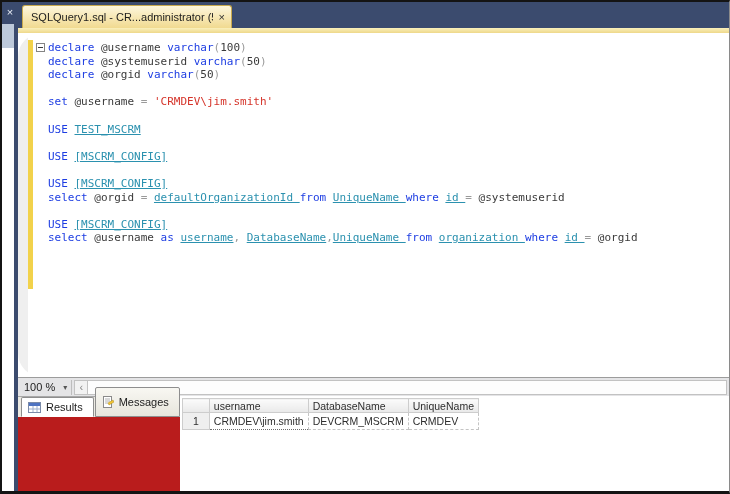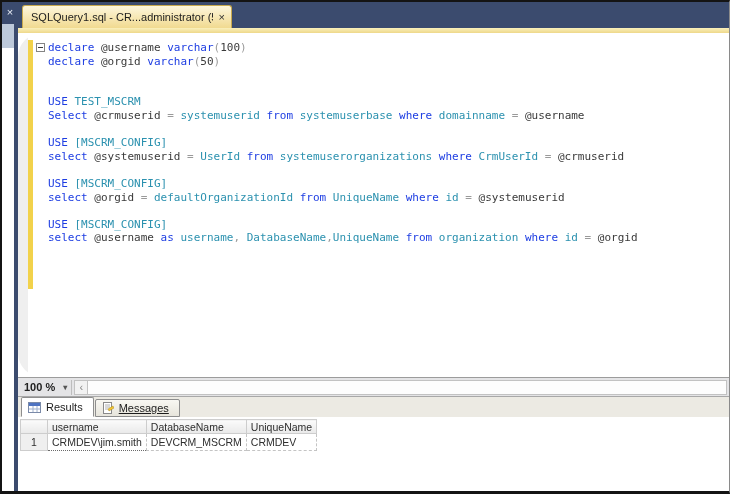--- a/index.html
+++ b/index.html
@@ -43,54 +43,54 @@
   .outline-box{
     position:absolute; left:18px; top:10px; width:9px; height:9px;
     border:1px solid #848484; background:#ffffff; cursor:pointer;
   }
   .outline-box::after{
     content:""; position:absolute; left:1px; right:1px; top:3px; height:1px; background:#3a3a3a;
   }
   .code{ padding:8px 0 0 30px; font-family:"DejaVu Sans Mono", monospace; font-size:11px; }
   .code-line{ height:13.6px; white-space:pre; }
   .tk-kw{ color:#1d3de2; }
-  .tk-id{ color:#2b91af; }
+  .tk-id{ color:#2b91af;text-decoration:underline; }
   .tk-var{ color:#3a3a3a; }
   .tk-op{ color:#9a9a9a; }
   .tk-num{ color:#3a3a3a; }
   .tk-str{ color:#d5342a; }
 
   
   .editor-statusbar{
     height:19px; background:#e4e4e6; border-top:1px solid #9c9c9c;
     display:flex; align-items:center; padding:0 2px;
   }
   .zoom-control{
     display:flex; align-items:center; height:15px; padding:0 4px; cursor:pointer;
-    font-size:11px; color:#222; border-right:1px solid #bdbdbd; margin-right:2px;font-weight:bold;
+    font-size:11px; color:#222; border-right:1px solid #bdbdbd; margin-right:2px;
   }
   .zoom-caret{ font-size:8px; color:#555; margin-left:8px; }
   .hscroll-left{
     width:14px; height:15px; text-align:center; line-height:13px; font-size:11px;
     color:#8a8a8a; background:#f2f2f2; border:1px solid #c2c2c2; cursor:pointer;
   }
   .hscroll-track{ flex:1; height:15px; background:#fdfdfd; border:1px solid #c2c2c2; border-left:none; cursor:pointer; }
 
   
-  .results-pane{ flex:1; display:flex; flex-direction:column; background:#b91c1c; min-height:0; }
+  .results-pane{ flex:1; display:flex; background:#b91c1c; min-height:0; }
   .results-tabs{
     height:21px; background:#eceae3; border-top:1px solid #a8a8a8;
     display:flex; align-items:flex-end; padding-left:3px;
   }
   .rtab{
     display:flex; align-items:center; gap:5px; font-size:11px; color:#1c1c1c;
     border:1px solid #8e8e8e; border-radius:2px 2px 0 0; padding:0 10px 0 6px; cursor:pointer;
   }
   .rtab.active{ height:20px; background:#ffffff; border-bottom:1px solid #ffffff; position:relative; z-index:2; }
-  .rtab.inactive{ height:18px; background:linear-gradient(#f8f7f2,#e7e5dc); margin-left:1px;text-decoration:underline; }
+  .rtab.inactive{ height:30px; background:linear-gradient(#f8f7f2,#e7e5dc); margin-left:1px; }
   .rtab svg{ display:block; }
 
   .grid-area{ flex:1; background:#ffffff; padding:2px 0 0 2px; }
   table.grid{ border-collapse:collapse; table-layout:fixed; }
   table.grid td{
     font-size:10.5px; color:#2e2e2e; padding:0 4px; overflow:hidden; white-space:nowrap;
   }
   tr.ghead td{
     height:14px; background:linear-gradient(#fbfbfb,#e9e9e9);
     border:1px solid #cdcdcd; font-size:10.5px;
@@ -123,28 +123,28 @@
       </div>
     </div>
     <div class="tab-underline"></div>
 
     <div class="editor">
       <div class="sel-margin"></div>
       <div class="change-bar"></div>
       <div class="outline-box"></div>
       <div class="code" id="code">
           <div class="code-line"><span class="tk-kw">declare </span><span class="tk-var">@username </span><span class="tk-kw">varchar</span><span class="tk-op">(</span><span class="tk-num">100</span><span class="tk-op">)</span></div>
+          <div class="code-line"><span class="tk-kw">declare </span><span class="tk-var">@systemuserid </span><span class="tk-kw">varchar</span><span class="tk-op">(</span><span class="tk-num">50</span><span class="tk-op">)</span></div>
           <div class="code-line"><span class="tk-kw">declare </span><span class="tk-var">@orgid </span><span class="tk-kw">varchar</span><span class="tk-op">(</span><span class="tk-num">50</span><span class="tk-op">)</span></div>
           <div class="code-line"></div>
+          <div class="code-line"><span class="tk-kw">set </span><span class="tk-var">@username </span><span class="tk-op">= </span><span class="tk-str">'CRMDEV\jim.smith'</span></div>
           <div class="code-line"></div>
           <div class="code-line"><span class="tk-kw">USE </span><span class="tk-id">TEST_MSCRM</span></div>
-          <div class="code-line"><span class="tk-kw">Select </span><span class="tk-var">@crmuserid </span><span class="tk-op">= </span><span class="tk-id">systemuserid </span><span class="tk-kw">from </span><span class="tk-id">systemuserbase </span><span class="tk-kw">where </span><span class="tk-id">domainname </span><span class="tk-op">= </span><span class="tk-var">@username</span></div>
           <div class="code-line"></div>
           <div class="code-line"><span class="tk-kw">USE </span><span class="tk-id">[MSCRM_CONFIG]</span></div>
-          <div class="code-line"><span class="tk-kw">select </span><span class="tk-var">@systemuserid </span><span class="tk-op">= </span><span class="tk-id">UserId </span><span class="tk-kw">from </span><span class="tk-id">systemuserorganizations </span><span class="tk-kw">where </span><span class="tk-id">CrmUserId </span><span class="tk-op">= </span><span class="tk-var">@crmuserid</span></div>
           <div class="code-line"></div>
           <div class="code-line"><span class="tk-kw">USE </span><span class="tk-id">[MSCRM_CONFIG]</span></div>
           <div class="code-line"><span class="tk-kw">select </span><span class="tk-var">@orgid </span><span class="tk-op">= </span><span class="tk-id">defaultOrganizationId </span><span class="tk-kw">from </span><span class="tk-id">UniqueName </span><span class="tk-kw">where </span><span class="tk-id">id </span><span class="tk-op">= </span><span class="tk-var">@systemuserid</span></div>
           <div class="code-line"></div>
           <div class="code-line"><span class="tk-kw">USE </span><span class="tk-id">[MSCRM_CONFIG]</span></div>
           <div class="code-line"><span class="tk-kw">select </span><span class="tk-var">@username </span><span class="tk-kw">as </span><span class="tk-id">username</span><span class="tk-op">, </span><span class="tk-id">DatabaseName</span><span class="tk-op">,</span><span class="tk-id">UniqueName </span><span class="tk-kw">from </span><span class="tk-id">organization </span><span class="tk-kw">where </span><span class="tk-id">id </span><span class="tk-op">= </span><span class="tk-var">@orgid</span></div>
         </div>
     </div>
 
     <div class="editor-statusbar">

